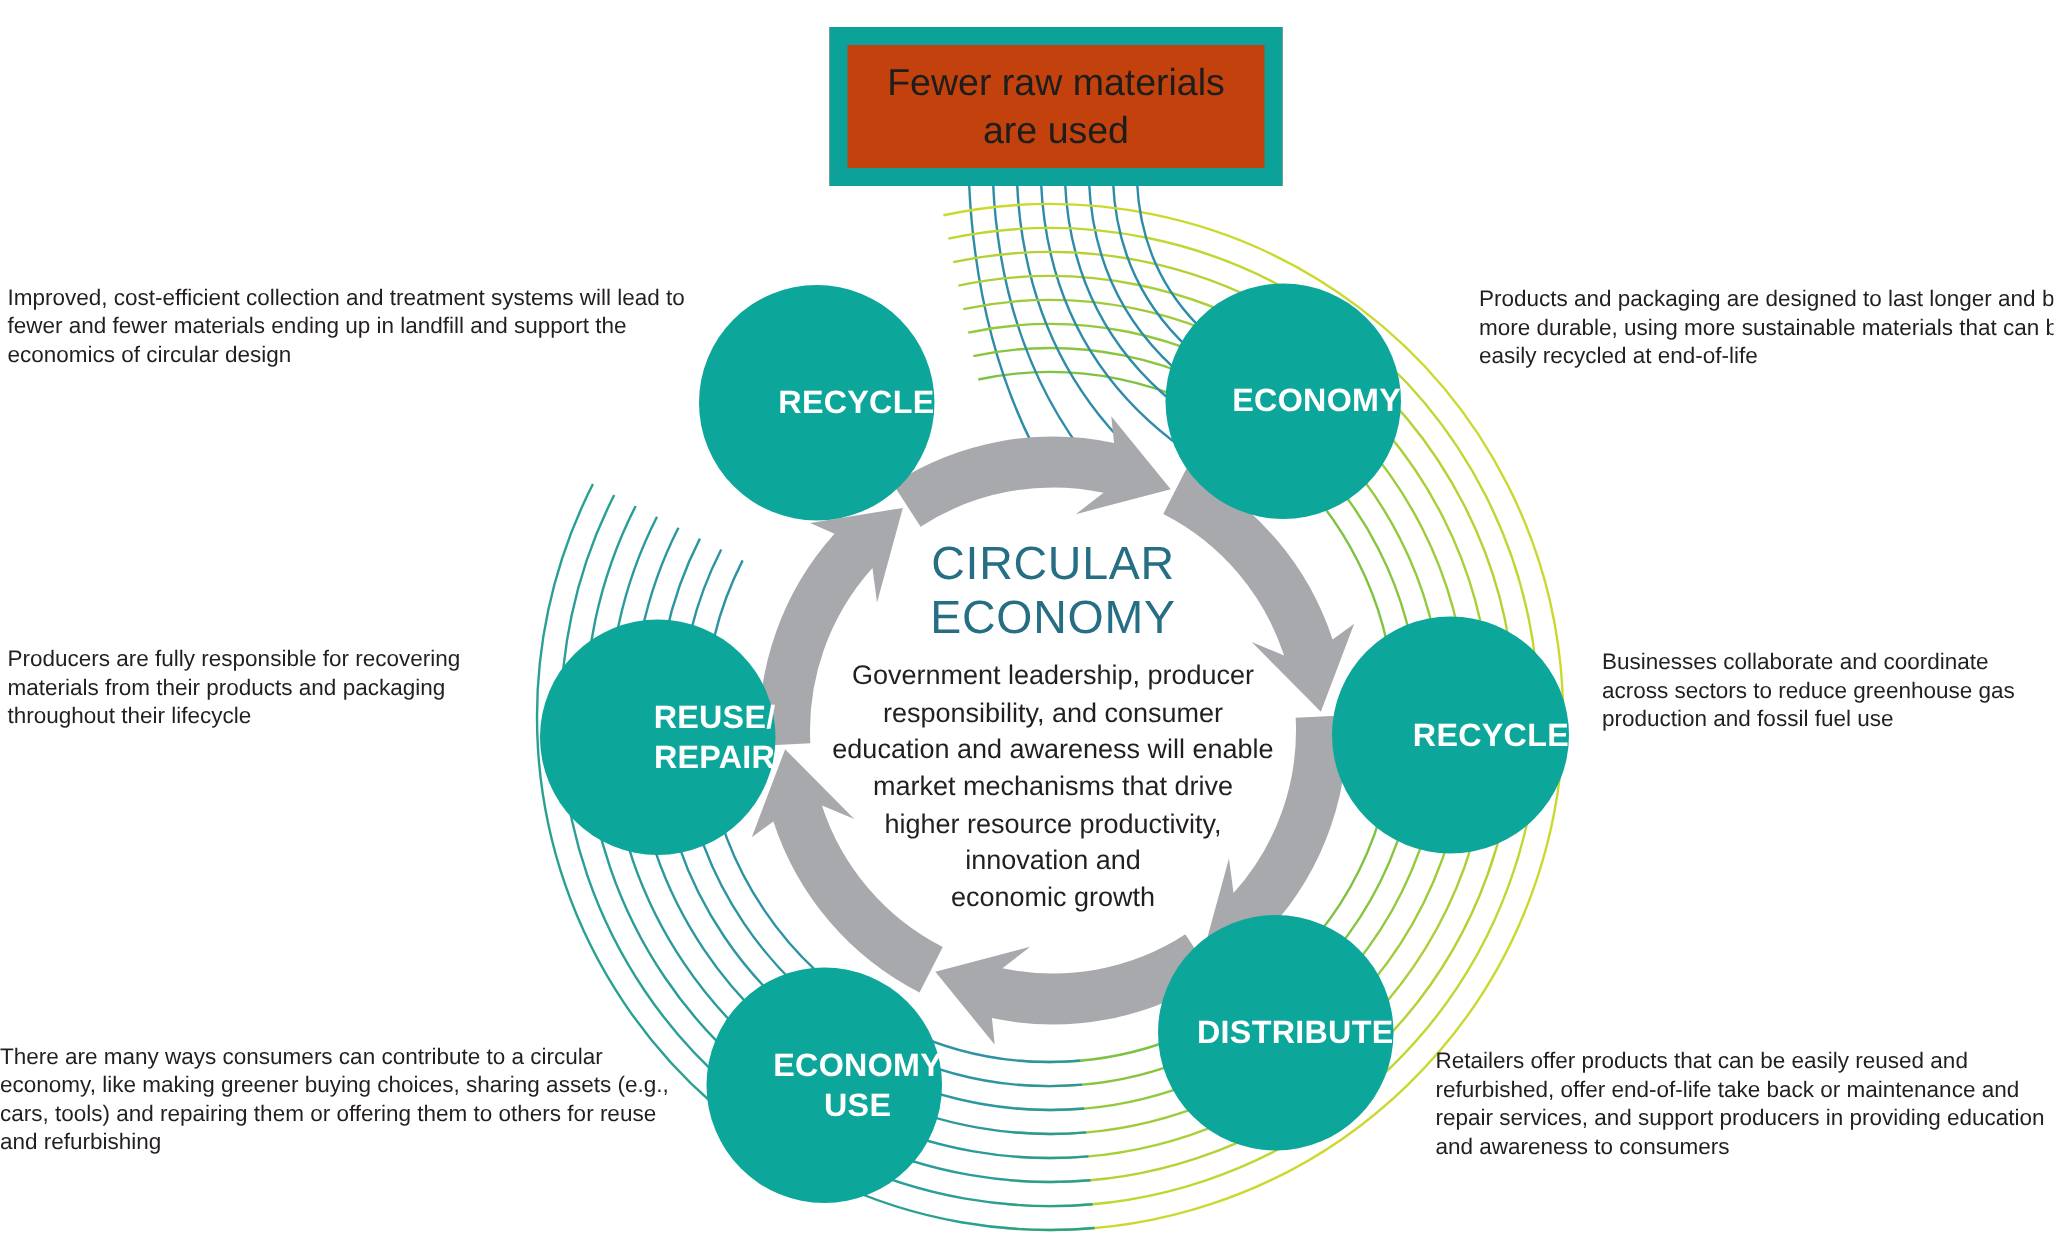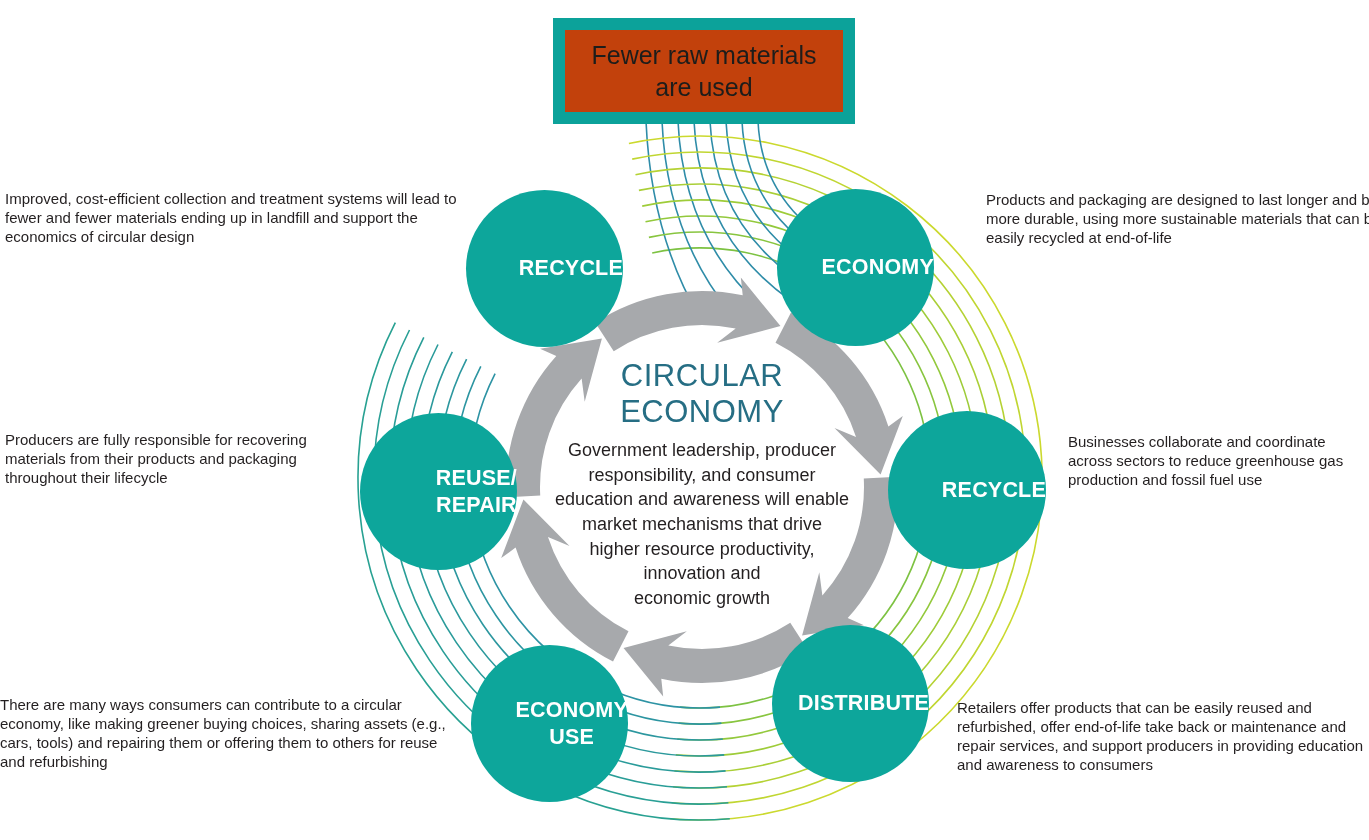--- a/index.html
+++ b/index.html
@@ -15,21 +15,21 @@
 
   .node{position:absolute;border-radius:50%;background:var(--teal);
     display:flex;align-items:center;justify-content:flex-end;z-index:4;}
   .node span{color:#fff;font-weight:bold;font-size:21.5px;line-height:1.25;
     text-align:center;white-space:pre-line;letter-spacing:.2px;}
   .node-recycle{left:466px;top:190px;width:157px;height:157px;}
   .node-design{left:777px;top:189px;width:157px;height:157px;}
   .node-reuse{left:360px;top:413px;width:157px;height:157px;}
   .node-produce{left:888px;top:411px;width:158px;height:158px;}
   .node-consumer{left:471px;top:645px;width:157px;height:157px;}
-  .node-distribute{left:772px;top:625px;width:157px;height:157px;}
+  .node-distribute{left:772px;top:610px;width:157px;height:157px;}
 
   .center-title{position:absolute;left:552px;top:358px;width:300px;z-index:3;
     text-align:center;font-size:31px;font-weight:normal;color:var(--heading);
     line-height:1.16;white-space:pre-line;letter-spacing:.5px;margin:0;}
   .center-desc{position:absolute;left:537px;top:438px;width:330px;z-index:3;
     text-align:center;font-size:18px;line-height:1.37;white-space:pre-line;margin:0;}
 
   .desc{position:absolute;font-size:15px;line-height:1.27;margin:0;z-index:2;}
   .desc-l1{left:5px;top:189px;width:452px;}
   .desc-l2{left:5px;top:430px;width:340px;}

